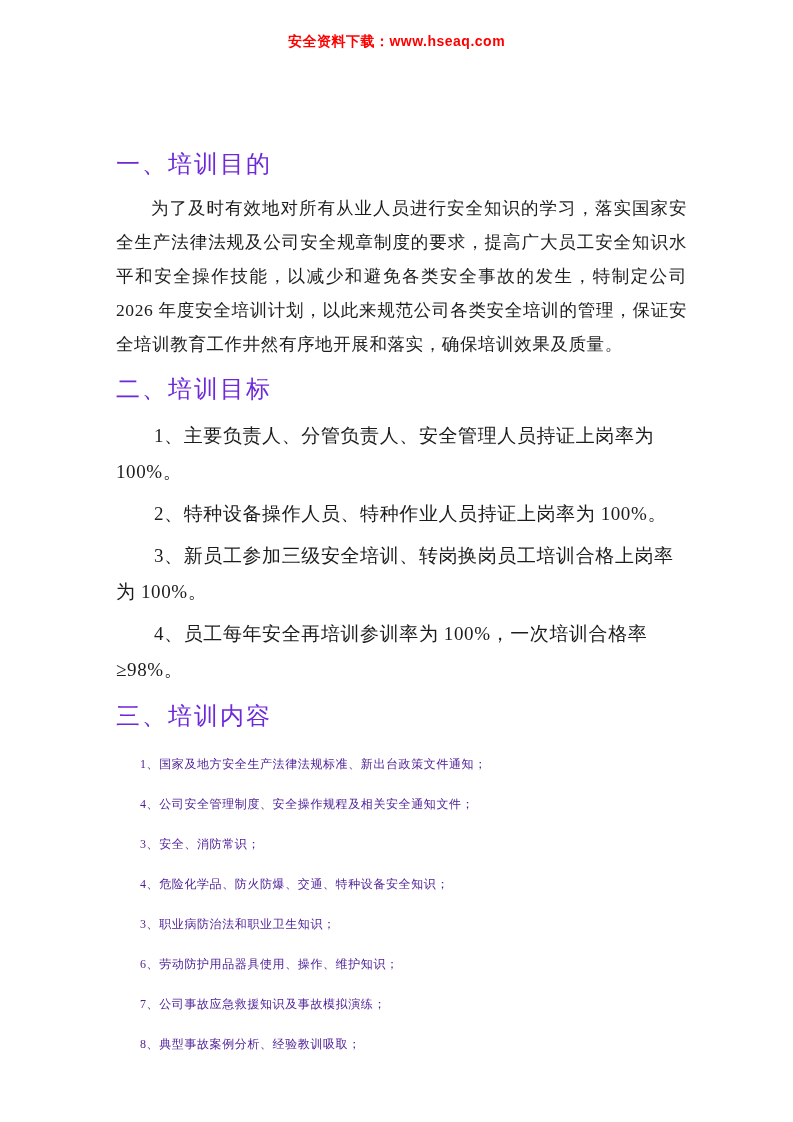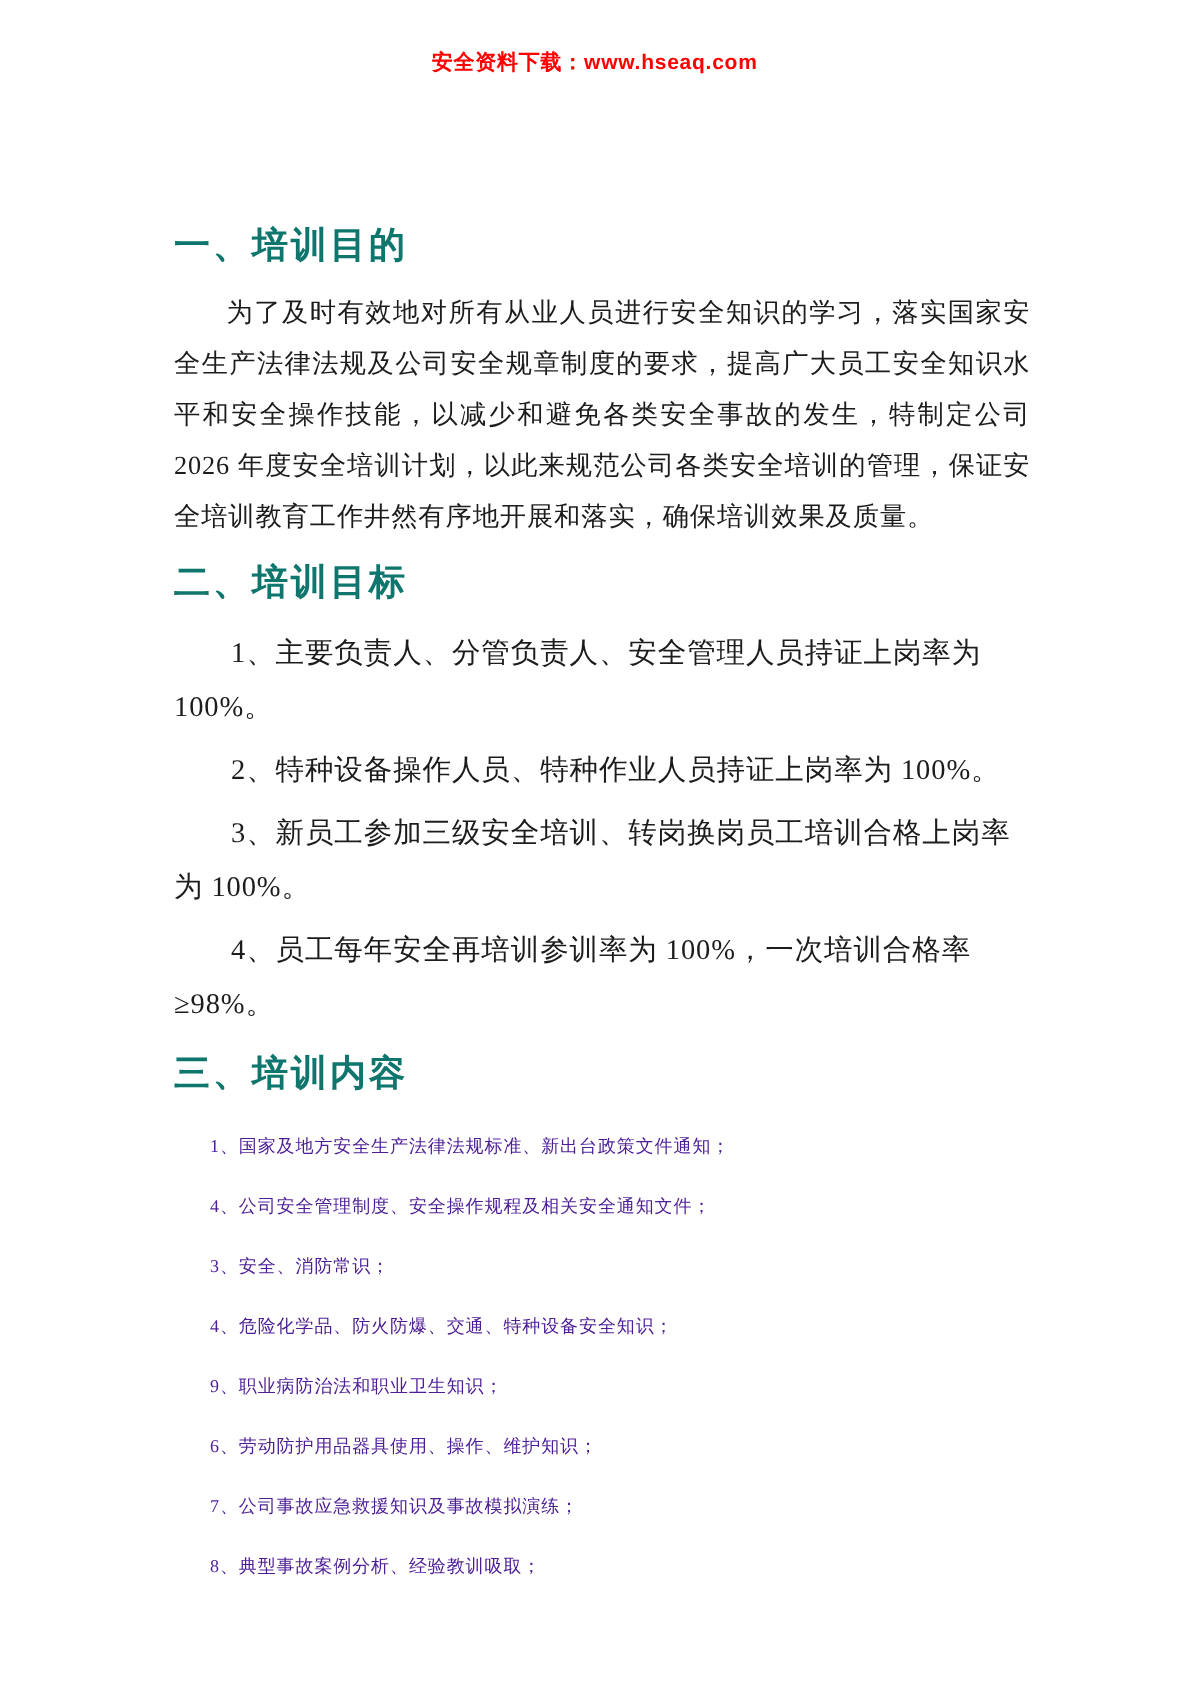--- a/index.html
+++ b/index.html
@@ -27,22 +27,22 @@
     color: #ff0000;
     letter-spacing: 0.5px;
   }
   .doc {
     padding: 0 106px 0 116px; 
   }
   .section-heading {
     font-family: "Liberation Sans", sans-serif;
     font-size: 24px;
     line-height: 31px;
-    font-weight: bold;
-    color: #0f766e;
+    font-weight: normal;
+    color: #6d28d9;
     letter-spacing: 2px;
     margin-top: 12px;
   }
   .section-heading.first {
     margin-top: 97px;
   }
   .body-paragraph {
     margin-top: 12px;
     font-size: 17.5px;
     line-height: 34px;
@@ -92,20 +92,20 @@
       <p class="list-paragraph">4、员工每年安全再培训参训率为 100%，一次培训合格率≥98%。</p>
     </div>
 
     <div class="section-heading">三、培训内容</div>
 
     <div class="content-list">
       <p class="list-paragraph">1、国家及地方安全生产法律法规标准、新出台政策文件通知；</p>
       <p class="list-paragraph">4、公司安全管理制度、安全操作规程及相关安全通知文件；</p>
       <p class="list-paragraph">3、安全、消防常识；</p>
       <p class="list-paragraph">4、危险化学品、防火防爆、交通、特种设备安全知识；</p>
-      <p class="list-paragraph">9、职业病防治法和职业卫生知识；</p>
+      <p class="list-paragraph">3、职业病防治法和职业卫生知识；</p>
       <p class="list-paragraph">6、劳动防护用品器具使用、操作、维护知识；</p>
       <p class="list-paragraph">7、公司事故应急救援知识及事故模拟演练；</p>
       <p class="list-paragraph">8、典型事故案例分析、经验教训吸取；</p>
     </div>
 
   </div>
 </div>
 
 </body></html>

